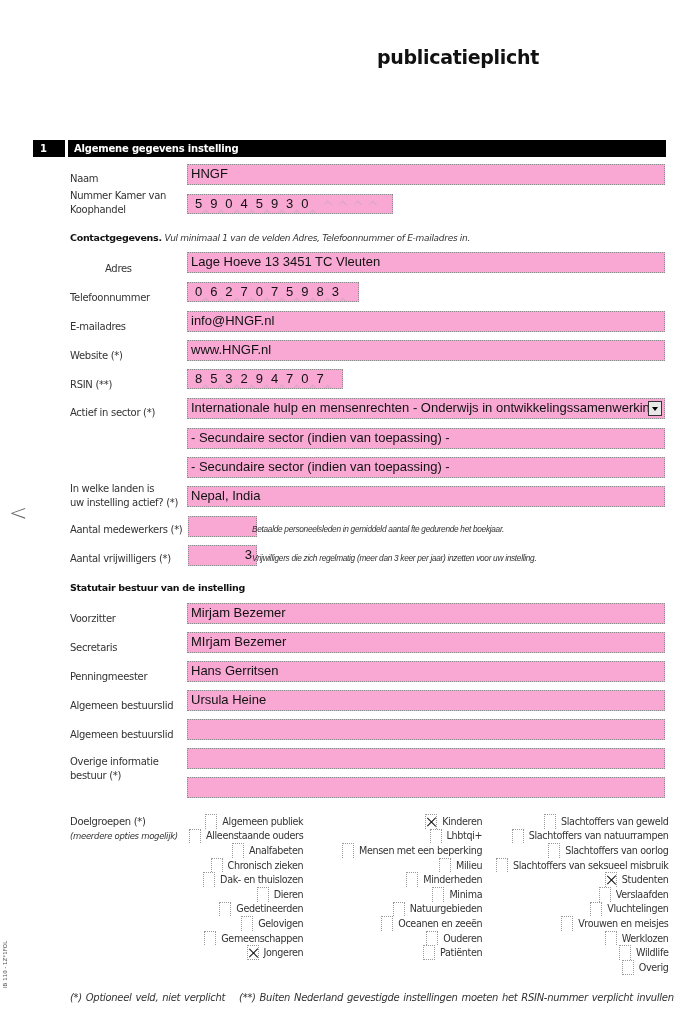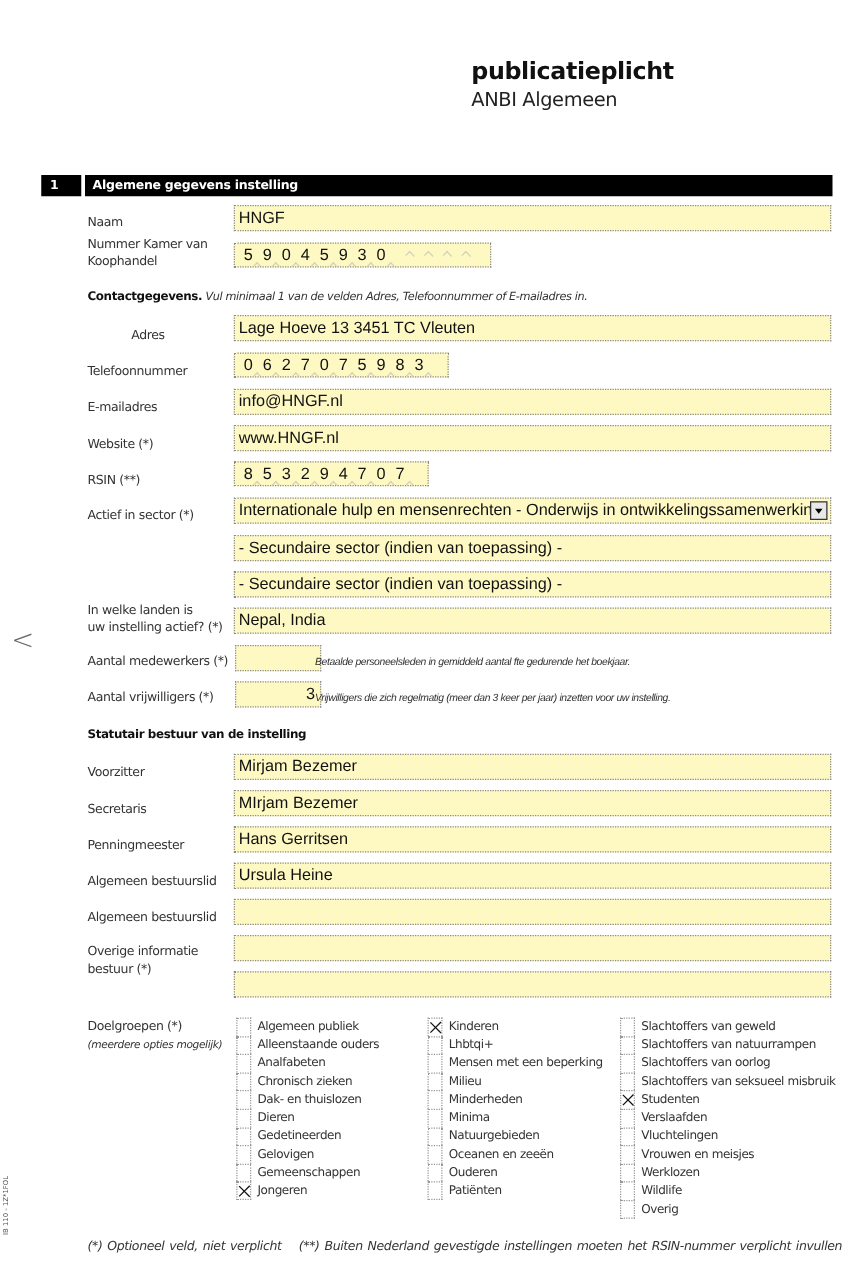--- a/index.html
+++ b/index.html
@@ -8,57 +8,56 @@
 
   .title-block { position: absolute; left: 377px; top: 46px; }
   .title-main { font-family: "DejaVu Sans", sans-serif; font-weight: bold; font-size: 19px; line-height: 23px; color: #111; letter-spacing: -0.3px; }
   .title-sub { font-family: "DejaVu Sans", sans-serif; font-size: 15.5px; line-height: 21px; color: #222; letter-spacing: -0.3px; margin-top: 1px; }
 
   .section-bar { position: absolute; left: 33px; top: 140px; width: 633px; height: 17px; display: flex; }
   .section-num { width: 32px; height: 17px; background: #000; color: #fff; font-family: "DejaVu Sans", sans-serif; font-size: 10px; font-weight: bold; line-height: 17px; padding-left: 7px; }
   .section-title { flex: 1; margin-left: 3px; height: 17px; background: #000000; color: #fff; font-family: "DejaVu Sans", sans-serif; font-weight: bold; font-size: 10px; line-height: 17px; padding-left: 6px; letter-spacing: -0.2px; }
 
   .label { position: absolute; left: 70px; font-family: "DejaVu Sans", sans-serif; font-size: 10px; color: #333; line-height: 14px; letter-spacing: -0.3px; }
-  .field { position: absolute; border: 1px dotted #8a8a8a; background: #fef9c3; font-family: "Liberation Sans", sans-serif; font-size: 13px; color: #111; padding-left: 3px; line-height: 18px; white-space: nowrap; overflow: hidden; }
+  .field { position: absolute; border: 1px dotted #8a8a8a; background: #f9a8d4; font-family: "Liberation Sans", sans-serif; font-size: 13px; color: #111; padding-left: 3px; line-height: 18px; white-space: nowrap; overflow: hidden; }
   .field.full { left: 187px; width: 478px; height: 21px; }
   .combs { display: flex; align-items: center; height: 100%; }
   .comb-cell { width: 15.2px; text-align: center; font-size: 13px; position: relative; }
   .comb-cell::after { content: ""; position: absolute; right: -3px; bottom: -3px; width: 5px; height: 4px; border-left: 1px solid #aaa; border-top: 1px solid #aaa; transform: rotate(45deg); transform-origin: center; opacity: 0.5; }
 
   .subhead { position: absolute; left: 70px; font-family: "DejaVu Sans", sans-serif; font-size: 9.5px; color: #111; letter-spacing: -0.3px; }
   .subhead b { font-weight: bold; }
   .subhead i { font-style: italic; font-size: 9px; color: #333; }
 
   .hint { position: absolute; left: 252px; font-family: Liberation Sans, sans-serif; font-style: italic; font-size: 8.3px; color: #333; letter-spacing: -0.3px; }
 
   .dropdown-btn { position: absolute; right: 2px; top: 2px; width: 14px; height: 15px; border: 1px solid #333; background: #e8e8e8; }
   .dropdown-btn::after { content: ""; position: absolute; left: 3px; top: 5px; border-left: 3px solid transparent; border-right: 3px solid transparent; border-top: 4px solid #000; }
 
   .back-arrow { position: absolute; left: 9px; top: 500px; font-family: "DejaVu Sans", sans-serif; font-size: 22px; color: #666; font-weight: 200; }
 
   .cb-col { position: absolute; top: 814px; }
-  .cb-item { display: flex; align-items: center; height: 14.6px; }
+  .cb-item { display: flex; align-items: center; height: 14.6px; justify-content: flex-end; }
   .cb-box { width: 12px; height: 14.6px; border: 1px dotted #999; border-bottom: none; position: relative; margin-right: 5px; flex: none; }
   .cb-item:last-child .cb-box { border-bottom: 1px dotted #999; }
   .cb-box.checked::before, .cb-box.checked::after { content: ""; position: absolute; left: 5px; top: 1px; width: 1.4px; height: 12px; background: #111; }
   .cb-box.checked::before { transform: rotate(45deg); }
   .cb-box.checked::after { transform: rotate(-45deg); }
   .cb-label { font-family: "DejaVu Sans", sans-serif; font-size: 9.6px; color: #333; letter-spacing: -0.35px; white-space: nowrap; }
 
   .footnote { position: absolute; left: 70px; top: 992px; font-family: "DejaVu Sans", sans-serif; font-style: italic; font-size: 10px; color: #333; letter-spacing: -0.3px; word-spacing: 1px; }
   .footnote span + span { margin-left: 10px; }
 
   .side-code { position: absolute; left: 2px; top: 988px; transform: rotate(-90deg); transform-origin: left top; font-family: "DejaVu Sans", sans-serif; font-size: 5.5px; color: #555; white-space: nowrap; }
 </style>
 </head>
 <body>
 
 <div class="title-block">
   <div class="title-main">publicatieplicht</div>
-  <div class="title-sub">ANBI Algemeen</div>
 </div>
 
 <div class="section-bar">
   <div class="section-num">1</div>
   <div class="section-title">Algemene gegevens instelling</div>
 </div>
 
 <div class="label" style="top:172px;">Naam</div>
 <div class="field full" style="top:164px;">HNGF</div>
 

